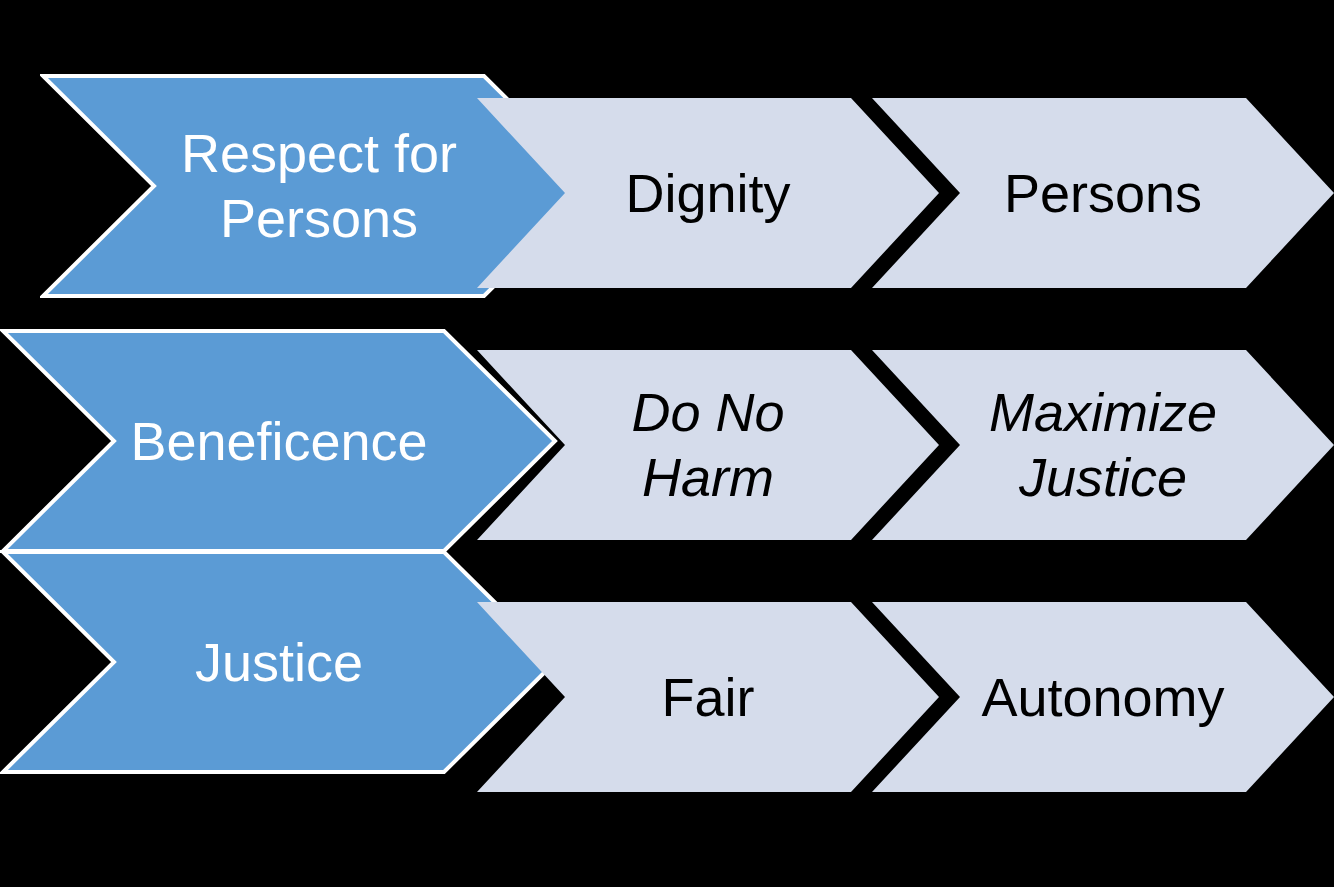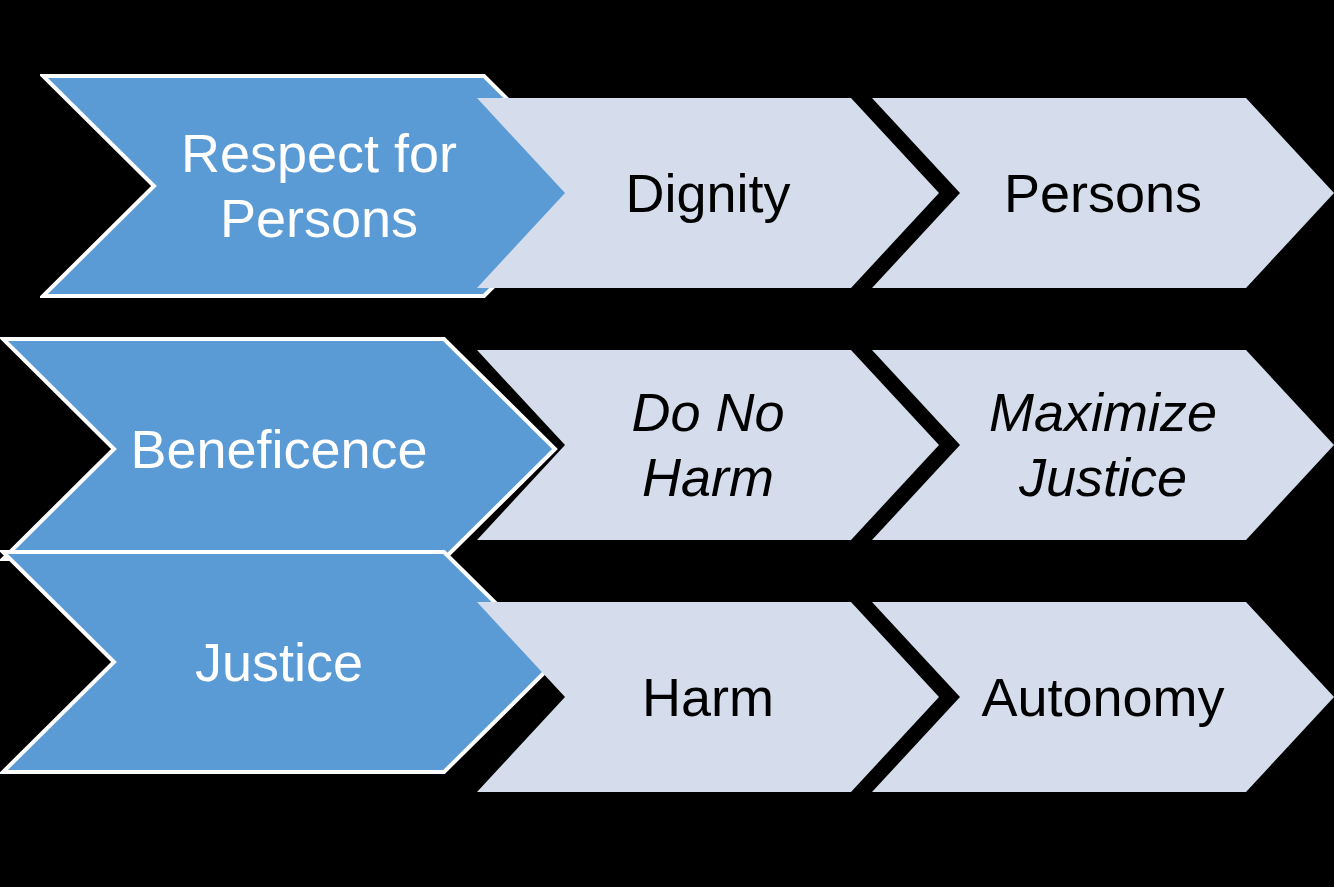--- a/index.html
+++ b/index.html
@@ -37,21 +37,21 @@
   .principle .label { color: #FFFFFF; }
   .principle .label span { max-width: 330px; display: inline-block; }
   .value { width: 462px; height: 190px; }
   .value .label { color: #000000; }
   .value .label span { max-width: 280px; display: inline-block; }
   .value.pos-1 { left: 477px; }
   .value.pos-2 { left: 872px; }
   
   .row-0 .principle { top: 74px; margin-left: 40px; }
   .row-0 .value     { top: 98px; }
-  .row-1 .principle { top: 337px; }
+  .row-1 .principle { top: 329px; }
   .row-1 .value     { top: 350px; font-style: italic; }
   .row-2 .principle { top: 550px; }
   .row-2 .value     { top: 602px; }
   .blue-poly  { fill: #5B9BD5; stroke: #FFFFFF; stroke-width: 4; }
   .light-poly { fill: #D5DCEB; }
 </style>
 </head>
 <body>
 
 <div class="canvas">
@@ -117,21 +117,21 @@
       </svg>
       <div class="label">
         <span>Justice</span>
       </div>
     </div>
     <div class="shape value pos-1">
       <svg viewBox="0 0 462 190" preserveAspectRatio="none">
         <polygon class="light-poly" points="0,0 374,0 462,95 374,190 0,190 88,95"></polygon>
       </svg>
       <div class="label">
-        <span>Harm</span>
+        <span>Fair</span>
       </div>
     </div>
     <div class="shape value pos-2">
       <svg viewBox="0 0 462 190" preserveAspectRatio="none">
         <polygon class="light-poly" points="0,0 374,0 462,95 374,190 0,190 88,95"></polygon>
       </svg>
       <div class="label">
         <span>Autonomy</span>
       </div>
     </div>

